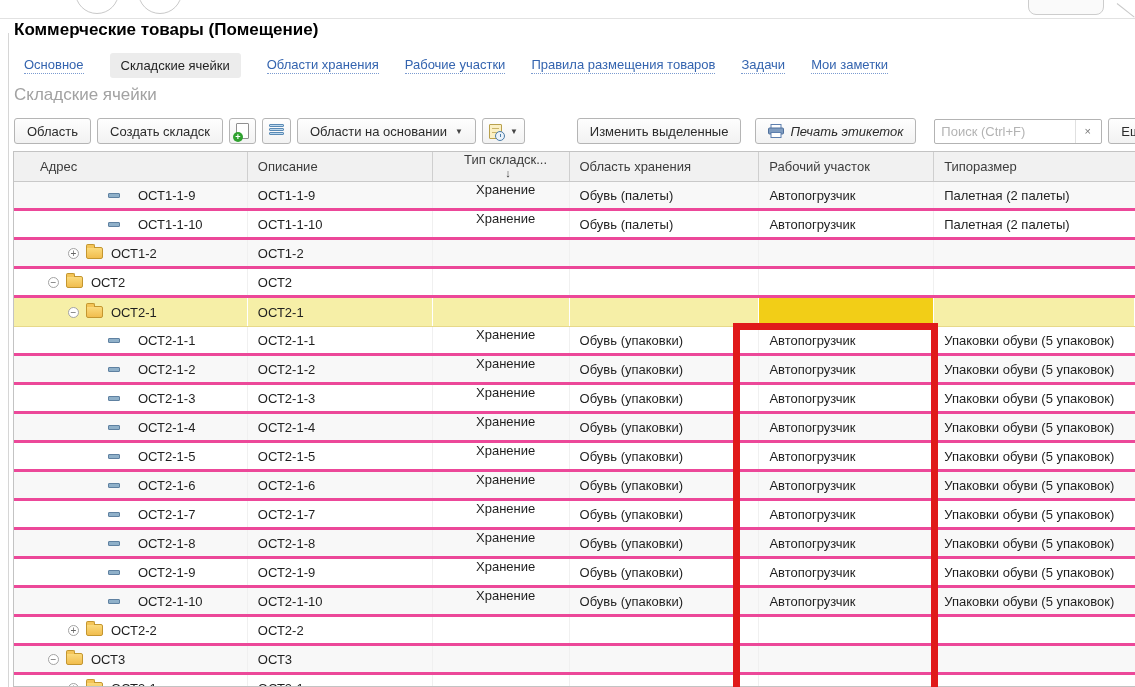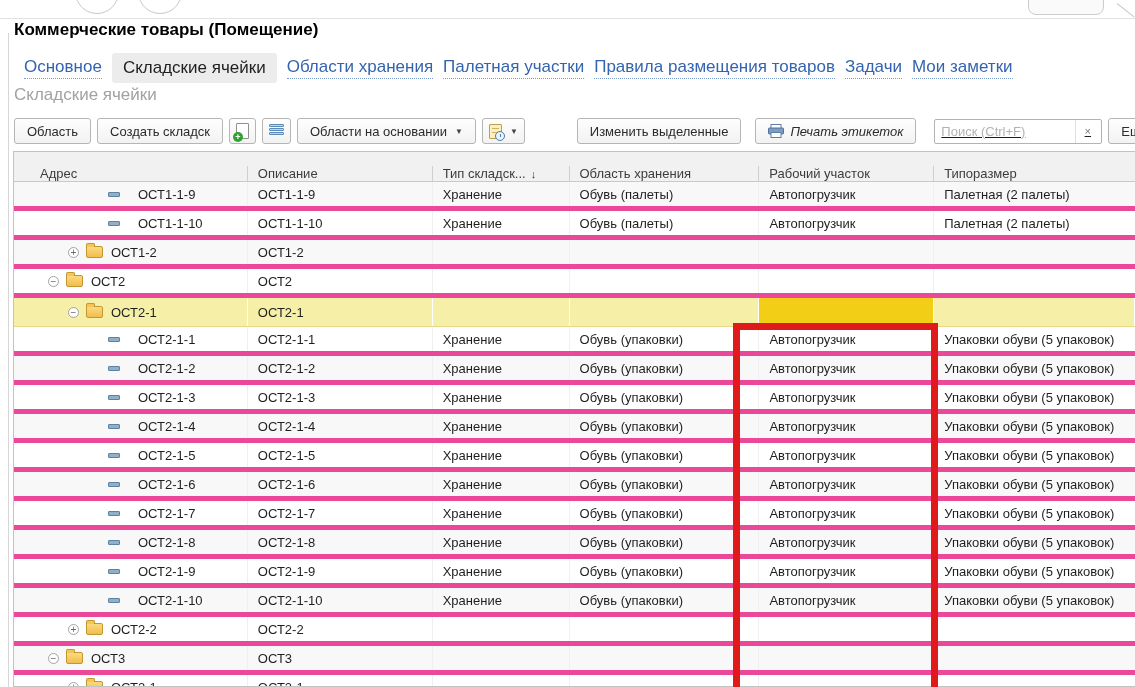--- a/index.html
+++ b/index.html
@@ -11,36 +11,36 @@
   .nav-circle { position:absolute; top:-30px; width:44px; height:44px; border:1px solid #c9c9c9;
                 border-radius:50%; background:#fff; }
   .tr-partial { position:absolute; top:-16px; left:1028px; width:76px; height:31px;
                 border:1px solid #cdcdcd; border-radius:8px; background:#fafafa; }
   .tr-diag { position:absolute; left:1117px; top:3px; width:22px; height:1px; background:#c9c9c9;
              transform:rotate(38deg); transform-origin:left center; }
   .left-edge { position:absolute; left:8px; top:33px; width:1px; height:654px; background:#d6d6d6; }
 
   
   .page-title { position:absolute; left:14px; top:20px; font-size:17px; font-weight:bold; color:#000; }
-  .tabs { position:absolute; left:24px; top:53px; display:flex; align-items:center; gap:10px; font-size:17px; }
+  .tabs { position:absolute; left:24px; top:53px; display:flex; align-items:center; gap:26px; font-size:13px; }
   .tab-link { color:#3464af; border-bottom:1px dotted #7b9bd0; padding-bottom:1px; cursor:pointer; white-space:nowrap; }
   .tab-active { background:#ececec; border-radius:3px; padding:5px 11px; color:#1f1f1f; white-space:nowrap; }
   .section-title { position:absolute; left:14px; top:85px; font-size:17px; color:#a2a2a2; }
 
   
   .toolbar { position:absolute; left:14px; top:118px; display:flex; align-items:center; height:26px; }
   .btn { height:26px; display:inline-flex; align-items:center; gap:6px; padding:0 12px;
          background:linear-gradient(#fefefe,#f2f2f2); border:1px solid #b5b5b5; border-radius:3px;
          font-size:13px; color:#2b2b2b; margin-right:6px; white-space:nowrap; cursor:pointer; }
   .iconbtn { padding:0 6px; }
   .caret { font-size:8px; color:#444; margin-left:2px; }
   .gap-lg { margin-left:46px; } .gap-md { margin-left:8px;font-style:italic; }
 
   .search-wrap { position:relative; height:25px; width:168px; margin-left:12px; margin-right:6px;
-                 border:1px solid #b3b3b3; border-radius:2px; background:#fff; display:flex; align-items:center;text-decoration:underline; }
+                 border:1px solid #b3b3b3; border-radius:2px; background:#fff; display:flex; align-items:center; }
   .search-wrap input { border:none; outline:none; width:140px; height:21px; padding:0 6px;
                  font-size:13px; font-family:inherit; color:#333; }
   .search-wrap input::placeholder { color:#b3b3b3; }
   .search-clear { width:24px; height:23px; display:flex; align-items:center; justify-content:center;
                  font-size:11px; color:#777; border-left:1px solid #e0e0e0; cursor:pointer; }
 
   
   .ic { display:inline-block; position:relative; }
   .ic-page { width:13px; height:16px; background:#fff; border:1px solid #909090; border-radius:1px; }
   .ic-page .plus { position:absolute; left:-4px; bottom:-4px; width:10px; height:10px; border-radius:50%;
@@ -50,34 +50,34 @@
   .ic-note { width:13px; height:15px; background:#fbf0c4; border:1px solid #b9a14e; border-radius:1px; }
   .ic-note i { display:block; height:1px; background:#c9b469; margin:3px 2px 0 2px; }
   .ic-note .clock { position:absolute; right:-4px; bottom:-3px; width:10px; height:10px; border-radius:50%;
                     background:#eaf2fa; border:1px solid #4a7ba6; }
   .ic-note .clock::after { content:""; position:absolute; left:4px; top:2px; width:1px; height:3px; background:#4a7ba6; }
   .ic-printer { width:16px; height:14px; }
 
   
   .grid { position:absolute; left:13px; top:151px; width:1122px; height:536px;
           border:1px solid #c3c3c3; border-right:none; overflow:hidden; background:#fff; }
-  .hrow { display:flex; height:30px; background:#f1f1f1; border-bottom:1px solid #c9c9c9;align-items:flex-end; }
+  .hrow { display:flex; height:30px; background:#f1f1f1; border-bottom:1px solid #c9c9c9; }
   .hcell { display:flex; align-items:center; font-size:13px; color:#3c3c3c; padding-left:10px;
            border-right:1px solid #cfcfcf; cursor:pointer; white-space:nowrap; overflow:hidden; }
   .hcell.c0 { padding-left:26px; }
   .sort-arrow { margin-left:5px; font-size:11px; color:#333; }
 
-  .row { display:flex; height:29px; border-bottom:5px solid #ec4899; background:#fff; }
+  .row { display:flex; height:29px; border-bottom:3px solid #ec4899; background:#fff; }
   .row.zebra { background:#f8f8f8; }
   .row.selected { background:#f6efa7; border-bottom:1px solid #e7d98a; }
   .cell { display:flex; align-items:center; font-size:13px; color:#1f1f1f; padding-left:10px;
           border-right:1px solid #f0f0f0; white-space:nowrap; overflow:hidden; }
   .row.selected .cell { border-right:1px solid #ffffff; }
   .cell.focused { background:#f2ce17; }
-  .c0 { width:234px; } .c1 { width:185px; } .c2 { width:137px; } .c3 { width:190px; }
+  .c0 { width:234px; } .c1 { width:185px; } .c2 { width:137px;flex-direction:column; } .c3 { width:190px; }
   .c4 { width:175px; } .c5 { width:201px; border-right:none; }
 
   
   .expander { width:11px; height:11px; border:1px solid #a3a3a3; border-radius:50%; background:#fff;
               font-size:10px; line-height:9px; text-align:center; color:#666; margin-right:7px; flex:0 0 auto; cursor:pointer; }
   .folder { width:17px; height:12px; background:linear-gradient(#fbda7c,#f1bd4e); border:1px solid #c4962f;
             border-radius:1px 2px 2px 2px; position:relative; margin-right:8px; flex:0 0 auto; }
   .folder::before { content:""; position:absolute; left:-1px; top:-4px; width:7px; height:3px;
             background:#f4c558; border:1px solid #c4962f; border-bottom:none; border-radius:2px 2px 0 0; }
   .dash { width:12px; height:5px; background:#8fb0c9; border:1px solid #5f81a1; border-radius:1px;
@@ -95,21 +95,21 @@
 <div class="tr-partial"></div>
 <div class="tr-diag"></div>
 <div class="top-divider"></div>
 <div class="left-edge"></div>
 
 <div class="page-title">Коммерческие товары (Помещение)</div>
 <div class="tabs">
     <div class="tab-link">Основное</div>
     <div class="tab-active">Складские ячейки</div>
     <div class="tab-link">Области хранения</div>
-    <div class="tab-link">Палетная участки</div>
+    <div class="tab-link">Рабочие участки</div>
     <div class="tab-link">Правила размещения товаров</div>
     <div class="tab-link">Задачи</div>
     <div class="tab-link">Мои заметки</div>
   </div>
 <div class="section-title">Складские ячейки</div>
 
 <div class="toolbar">
   <div class="btn">
       <span>Область</span>
     </div>

